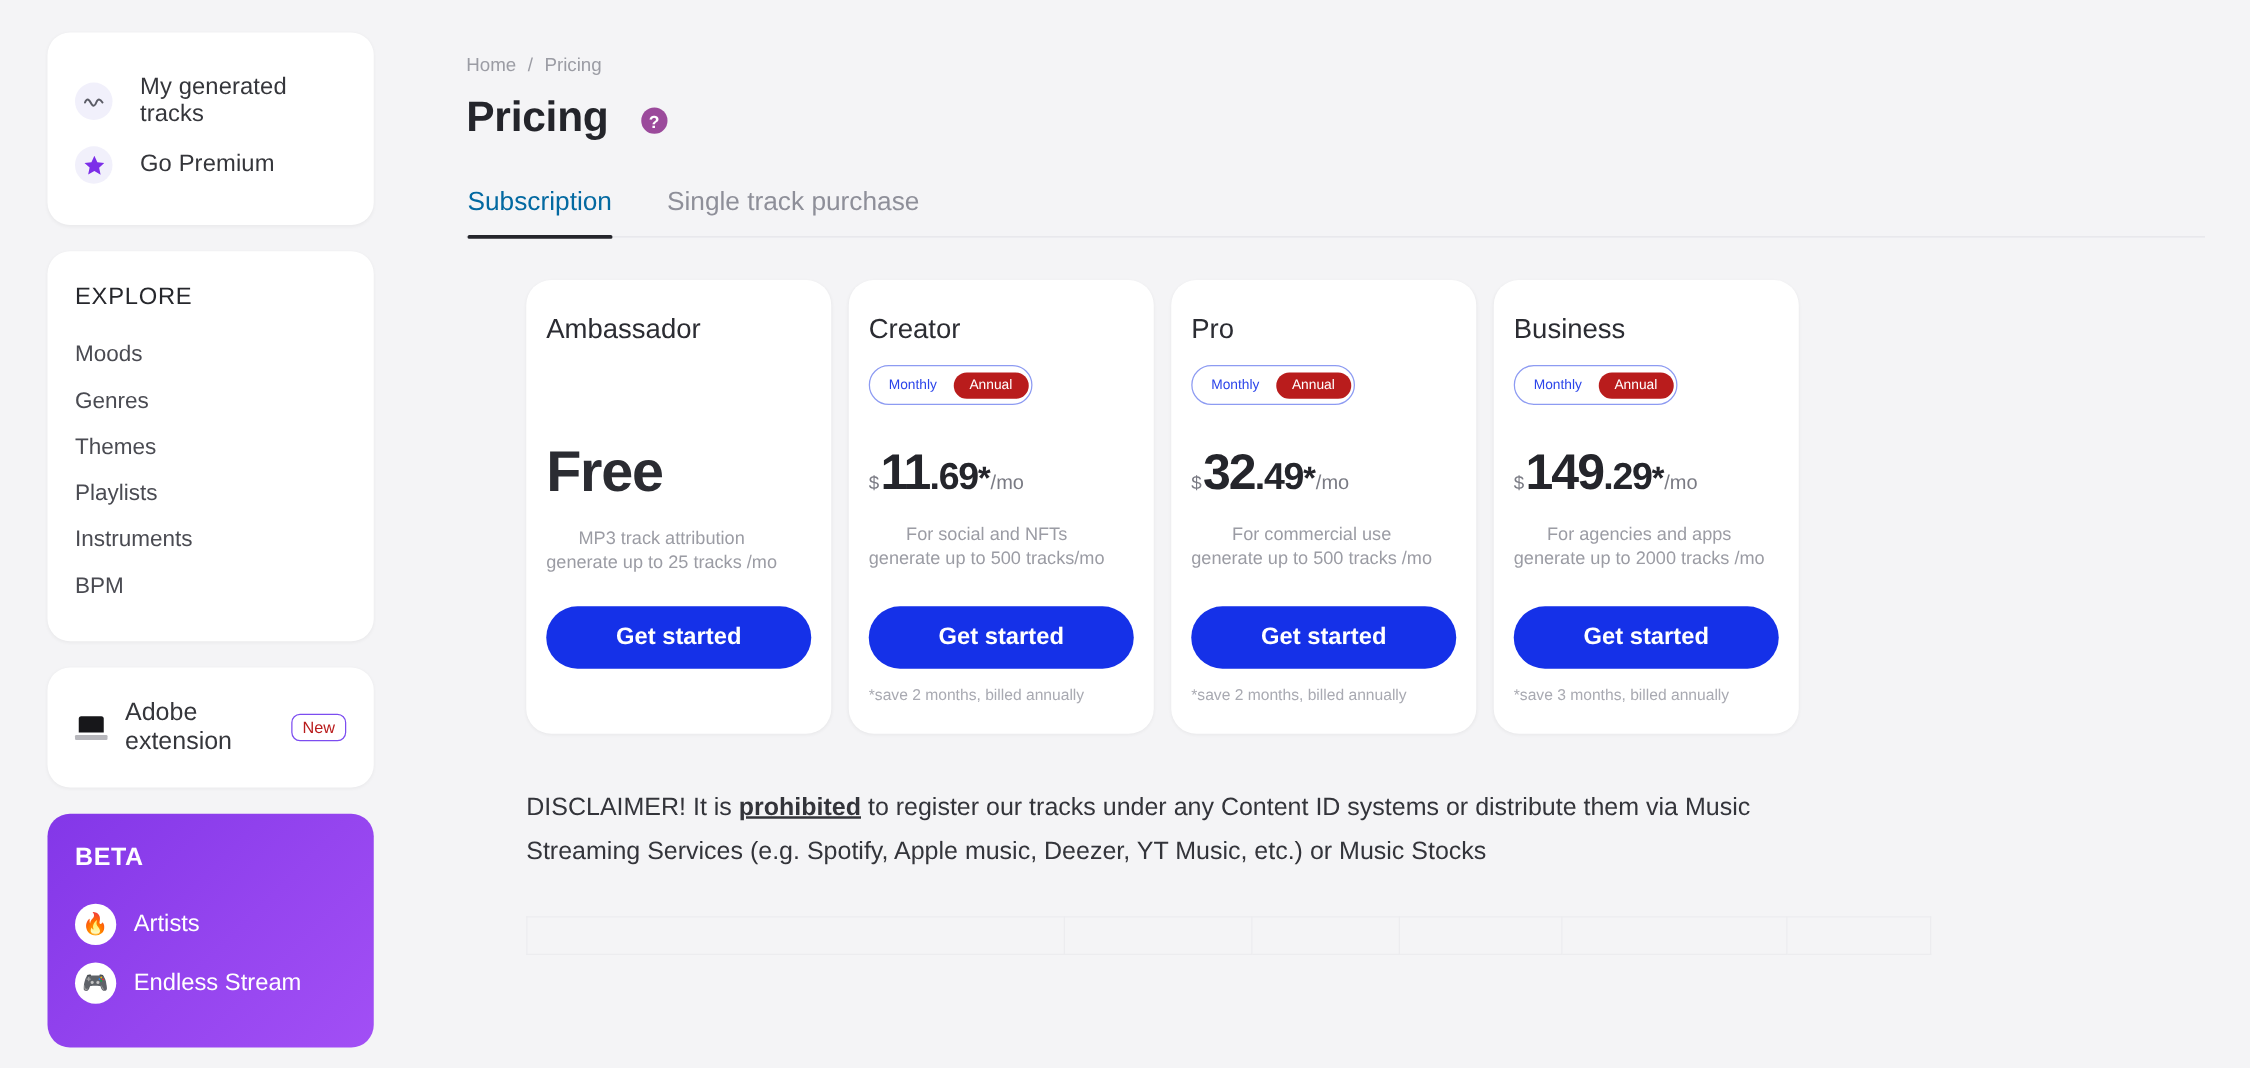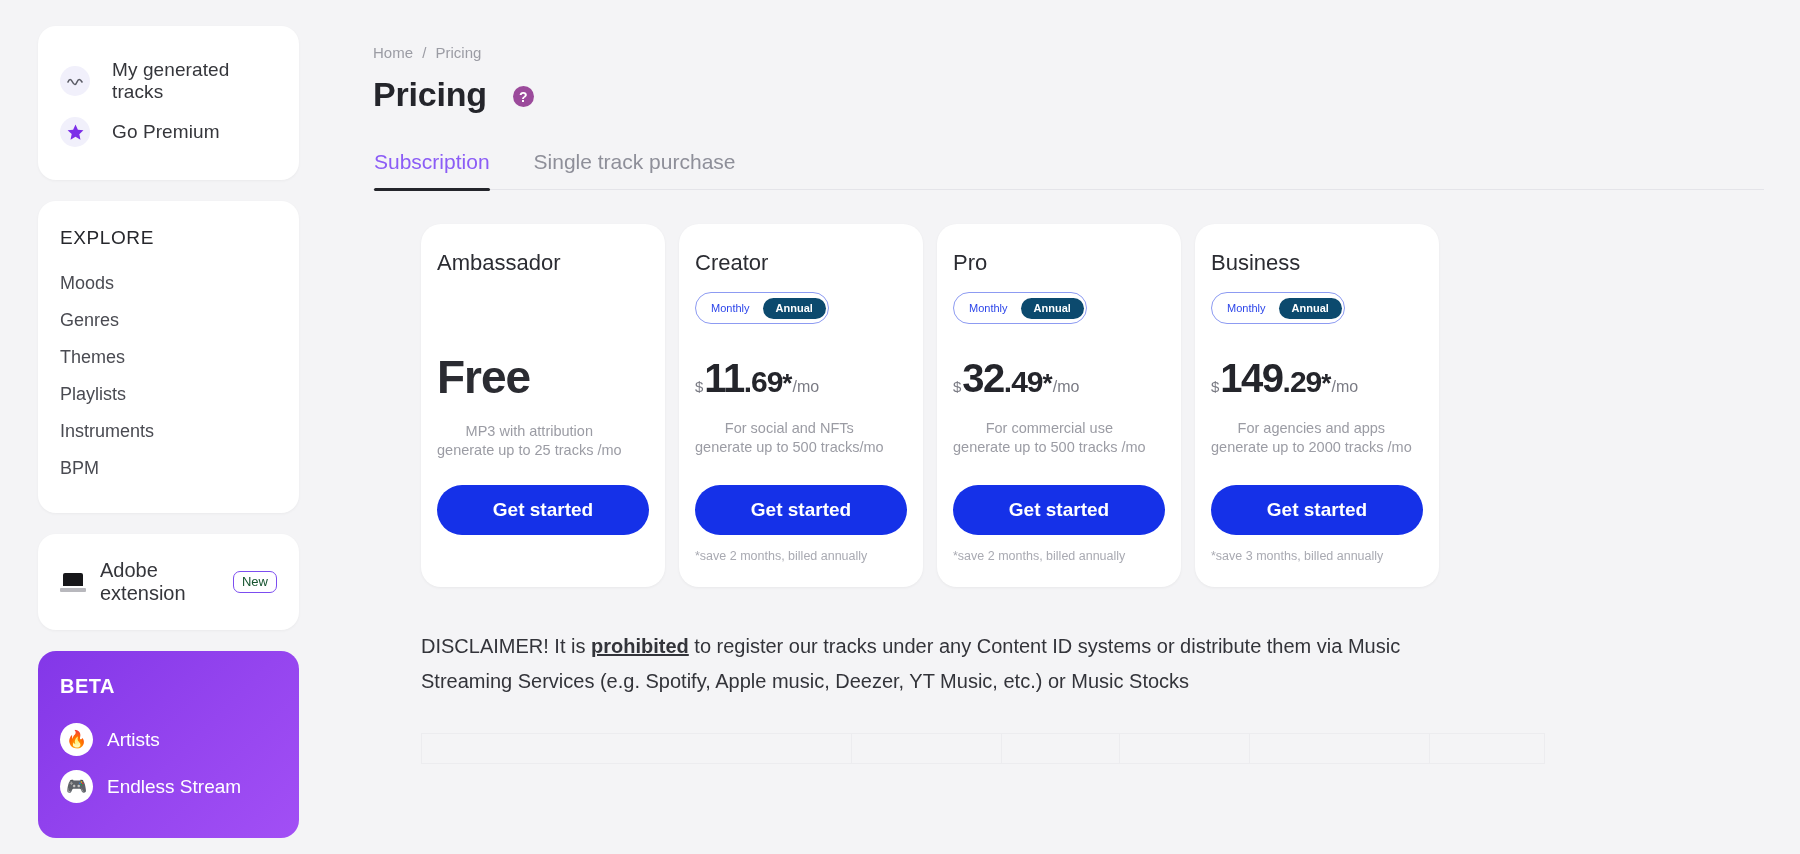--- a/index.html
+++ b/index.html
@@ -56,21 +56,21 @@
   .laptop .screen {
     position: absolute; left: 3px; top: 0; width: 20px; height: 13px;
     background: #17171a; border-radius: 2px 2px 0 0;
   }
   .laptop .base {
     position: absolute; left: 0; bottom: 0; width: 26px; height: 4px;
     background: #b8b8bd; border-radius: 1px;
   }
   .adobe-label { font-size: 20px; color: #35363b; }
   .badge-new {
-    border: 1.5px solid #7c4df0; color: #14532d;
+    border: 1.5px solid #7c4df0; color: #b91c1c;
     border-radius: 7px; font-size: 13px;
     padding: 2px 8px 3px 8px; margin-left: 20px;
   }
 
   .card-beta {
     background: linear-gradient(135deg, #8337e8 0%, #9545ef 55%, #a24ff5 100%);
     border-radius: 18px; padding: 24px 22px 28px 22px;
     margin-bottom: 21px;
   }
   .beta-title {
@@ -106,21 +106,21 @@
 
   .tabs {
     display: flex; gap: 44px;
     border-bottom: 1.5px solid #e4e4e9;
     margin-bottom: 34px; padding-left: 1px;
   }
   .tab {
     font-size: 21px; color: #8e8f99; padding-bottom: 15px;
     cursor: pointer; position: relative;
   }
-  .tab.active { color: #8b5cf6; text-align: right; }
+  .tab.active { color: #0369a1; text-align: right; }
   .tab.active::after {
     content: ""; position: absolute; left: 0; right: 0; bottom: -1.5px;
     height: 3px; background: #24252b; border-radius: 2px;
   }
 
   .cards { display: flex; gap: 14px; padding-left: 48px; }
   .pcard {
     width: 244px; background: #ffffff; border-radius: 20px;
     padding: 26px 16px 22px 16px;
     box-shadow: 0 1px 3px rgba(0,0,0,0.05);
@@ -132,21 +132,21 @@
   .toggle {
     display: flex; align-items: center;
     border: 1.5px solid #8d9bf2; border-radius: 999px;
     padding: 2px; height: 32px; margin-bottom: 8px;
   }
   .toggle-opt {
     font-size: 11px; padding: 4px 13px 5px 13px;
     border-radius: 999px; color: #2c45ea; cursor: pointer;
     white-space: nowrap;
   }
-  .toggle-opt.selected { background: #0c4a6e; color: #ffffff; font-weight: bold; }
+  .toggle-opt.selected { background: #b91c1c; color: #ffffff; font-weight: normal; }
   .toggle-spacer { height: 34px; }
 
   .price-row {
     display: flex; align-items: baseline; justify-content: center;
     margin-top: 24px; margin-bottom: 18px;
   }
   .price-free { font-size: 46px; font-weight: bold; color: #2b2c32; letter-spacing: -1px; }
   .cur { font-size: 15px; color: #7a7b84; margin-right: 1px; }
   .int { font-size: 40px; font-weight: bold; color: #24252b; letter-spacing: -1.5px; }
   .dec { font-size: 30px; font-weight: bold; color: #24252b; letter-spacing: -1px; }
@@ -256,21 +256,21 @@
 
     <div class="cards">
 
       <div class="pcard">
         <div class="pcard-name">Ambassador</div>
         <div class="toggle-spacer"></div>
         <div class="price-row">
           <span class="price-free">Free</span>
         </div>
         <div class="pdesc">
-          <div>MP3 with attribution</div>
+          <div>MP3 track attribution</div>
           <div>generate up to 25 tracks /mo</div>
         </div>
         <button class="btn-started">Get started</button>
         <div class="pnote"></div>
       </div>
 
       <div class="pcard">
         <div class="pcard-name">Creator</div>
         <div class="toggle">
           <span class="toggle-opt">Monthly</span>

